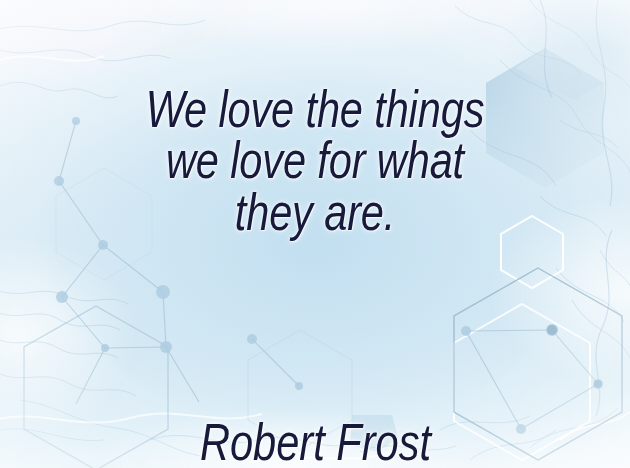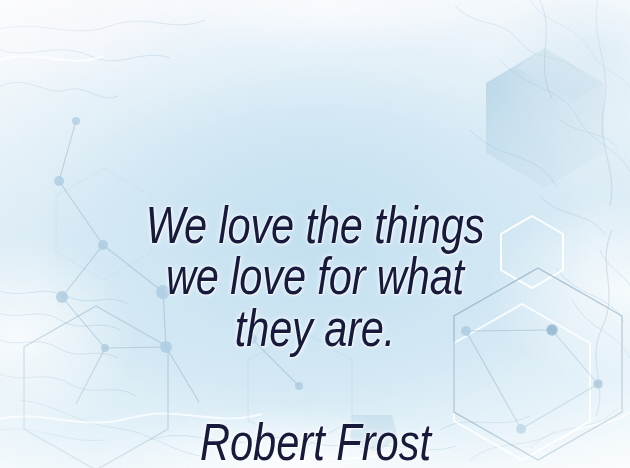--- a/index.html
+++ b/index.html
@@ -55,22 +55,22 @@
   .veins { position: absolute; inset: 0; }
   .veins svg { display: block; width: 100%; height: 100%; }
 
   
   .content {
     position: absolute;
     inset: 0;
     display: flex;
     flex-direction: column;
     align-items: center;
-    justify-content: flex-end;
-    padding-top: 67px;
+    justify-content: space-between;
+    padding-top: 84px;
     box-sizing: border-box;
   }
 
   .quote {
     margin: 0;
     width: 470px;
     text-align: center;
     font-family: "Liberation Sans Narrow", "Liberation Sans", sans-serif;
     font-style: italic;
     font-weight: 400;

